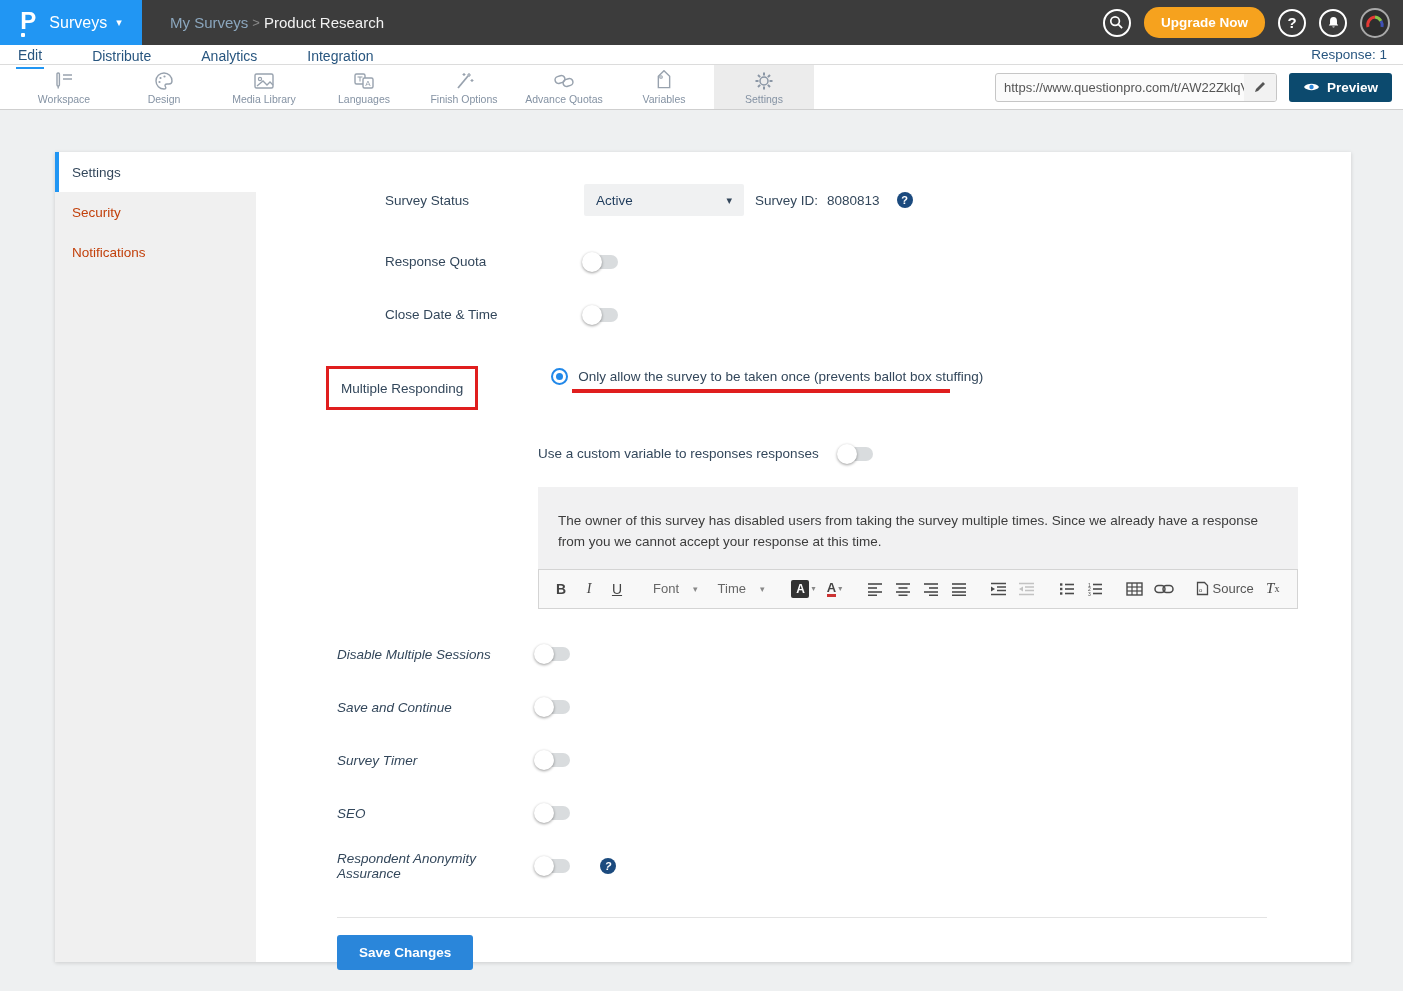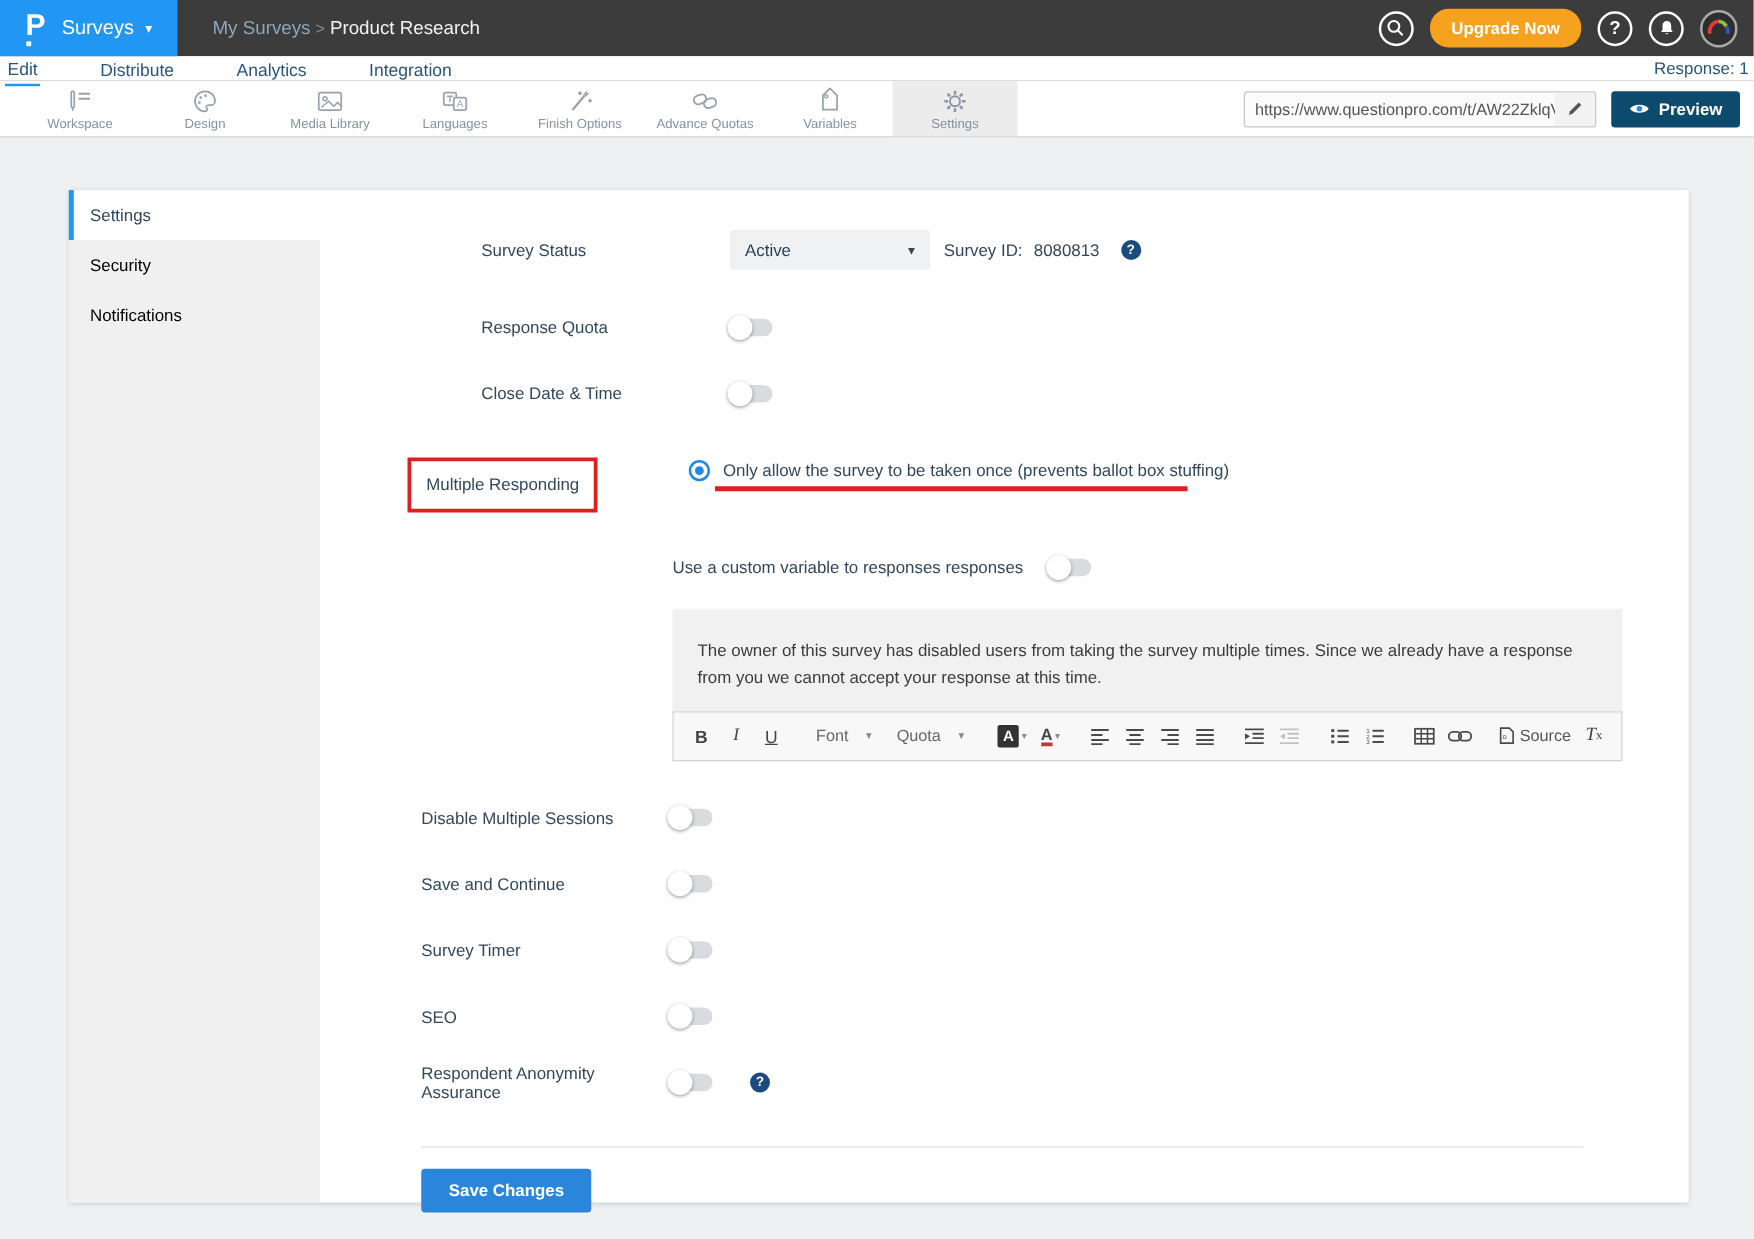--- a/index.html
+++ b/index.html
@@ -16,21 +16,21 @@
   .breadcrumb { display:flex; align-items:center; gap:4px; margin-left:28px; font-size:15px; }
   .crumb-parent { color:#8ba6bd; cursor:pointer; }
   .crumb-sep { color:#8a8a8a; font-size:13px; }
   .crumb-current { color:#f2f2f2; }
   .topbar-right { margin-left:auto; display:flex; align-items:center; gap:13px; padding-right:13px; }
   .circle-btn { width:28px; height:28px; border:2px solid #fff; border-radius:50%; display:flex; align-items:center; justify-content:center; color:#fff; font-weight:bold; font-size:15px; cursor:pointer; background:transparent; }
   .upgrade-btn { background:#f6a21e; color:#fff; font-weight:bold; font-size:13.5px; border:none; border-radius:15px; padding:8px 17px; cursor:pointer; }
   .avatar { width:30px; height:30px; border:2px solid #a9a9a9; border-radius:50%; background:#2e2e2e; display:flex; align-items:center; justify-content:center; cursor:pointer; overflow:hidden; }
 
   
-  .nav-row { height:20px; background:#fff; border-bottom:1px solid #dcdcdc; display:flex; align-items:center; padding:0 4px; }
+  .nav-row { height:20px; background:#fff; border-bottom:1px solid #dcdcdc; display:flex; align-items:center; padding:0 16px; }
   .nav-tab { font-size:14px; color:#27557f; margin-right:46px; cursor:pointer; padding:6px 2px 4px; position:relative; }
   .nav-tab.active { border-bottom:2px solid #2196f3; }
   .response-count { margin-left:auto; font-size:13.5px; color:#27557f; }
 
   
   .ribbon { height:45px; background:#fff; border-bottom:1px solid #cfcfcf; display:flex; align-items:stretch; padding-left:14px; }
   .ribbon-item { width:100px; display:flex; flex-direction:column; align-items:center; justify-content:center; gap:1px; cursor:pointer; color:#8a96a5; }
   .ribbon-item.active { background:#ececec; }
   .ribbon-item svg { display:block; }
   .ribbon-label { font-size:10.5px; color:#8492a3; white-space:nowrap; }
@@ -38,21 +38,21 @@
   .url-box { width:282px; height:29px; border:1px solid #c6c6c6; border-radius:3px; background:#fbfbfb; display:flex; align-items:center; overflow:hidden; }
   .url-text { flex:1; font-size:13px; color:#555; padding:0 8px; white-space:nowrap; overflow:hidden; }
   .url-edit { width:32px; height:100%; display:flex; align-items:center; justify-content:center; cursor:pointer; background:#f2f2f2; }
   .preview-btn { height:29px; background:#0c4a6e; border:none; border-radius:3px; color:#fff; font-size:13.5px; font-weight:bold; display:flex; align-items:center; gap:7px; padding:0 14px; cursor:pointer; }
 
   
   .panel { position:absolute; left:55px; top:152px; width:1296px; height:810px; background:#fff; box-shadow:0 1px 4px rgba(0,0,0,.15); display:flex; }
   .sidebar { width:201px; display:flex; flex-direction:column; }
   .side-item { height:40px; display:flex; align-items:center; padding-left:17px; font-size:13.5px; cursor:pointer; }
   .side-item.active { background:#fff; border-left:4px solid #2196f3; color:#33475b; padding-left:13px; }
-  .side-item.inactive { background:#f0f0f0; color:#000000; }
+  .side-item.inactive { background:#f0f0f0; color:#c2410c; }
   .side-fill { flex:1; background:#f0f0f0; }
 
   .main { flex:1; padding:32px 0 0 81px; position:relative; }
   .form-row { display:flex; align-items:center;margin-left:48px; }
   .flabel { width:199px; font-size:13.5px; color:#33475b; flex-shrink:0; }
 
   .dropdown { width:160px; height:32px; background:#f0f1f2; border-radius:2px; display:flex; align-items:center; padding:0 12px; cursor:pointer; }
   .dropdown .dval { flex:1; font-size:13.5px; color:#1f3c5c; }
   .dropdown .caret { color:#33475b; }
   .inline-lab { font-size:13.5px; color:#33475b; margin-left:11px; }
@@ -86,21 +86,21 @@
   .ed-select { display:flex; align-items:center; gap:14px; color:#666; font-size:13px; padding:0 8px; cursor:pointer; }
   .ed-select .caret { color:#888; font-size:9px; }
   .ed-bgcolor { background:#333; color:#fff; font-weight:bold; font-size:12px; width:18px; height:18px; border-radius:2px; display:flex; align-items:center; justify-content:center; }
   .ed-fgcolor { font-weight:bold; font-size:13px; color:#444; border-bottom:3px solid #c33; line-height:13px; }
   .mini-caret { font-size:8px; color:#888; margin-left:2px; }
   .ed-src-label { font-size:13px; color:#555; margin-left:4px; }
   .ed-tx { font-family:"Liberation Serif",serif; font-style:italic; font-size:15px; }
   .ed-tx sub { font-size:10px; font-style:normal; }
   .ed-gap { width:8px; }
 
-  .toggle-row { display:flex; align-items:center; margin-top:38px; }
+  .toggle-row { display:flex; align-items:center; margin-top:38px;font-style:italic; }
   .divider { width:930px; border-top:1px solid #e3e3e3; margin-top:36px; }
   .save-btn { margin-top:17px; background:#2a86da; border:none; border-radius:3px; color:#fff; font-size:13.5px; font-weight:bold; padding:10px 22px; cursor:pointer; }
 
   svg { flex-shrink:0; }
 </style>
 </head>
 <body>
 
 <div class="topbar">
   <div class="logo-block">
@@ -320,21 +320,21 @@
     <div class="editor-bar">
       <span class="ed-btn ed-b">B</span>
       <span class="ed-btn ed-i">I</span>
       <span class="ed-btn ed-u">U</span>
       <span class="ed-gap"></span>
       <span class="ed-select">
           <span>Font</span>
           <span class="caret">▾</span>
         </span>
       <span class="ed-select">
-          <span>Quota</span>
+          <span>Time</span>
           <span class="caret">▾</span>
         </span>
       <span class="ed-gap"></span>
       <span class="ed-btn">
           <span class="ed-bgcolor">A</span>
           <span class="mini-caret">▾</span>
         </span>
       <span class="ed-btn">
           <span class="ed-fgcolor">A</span>
           <span class="mini-caret">▾</span>

